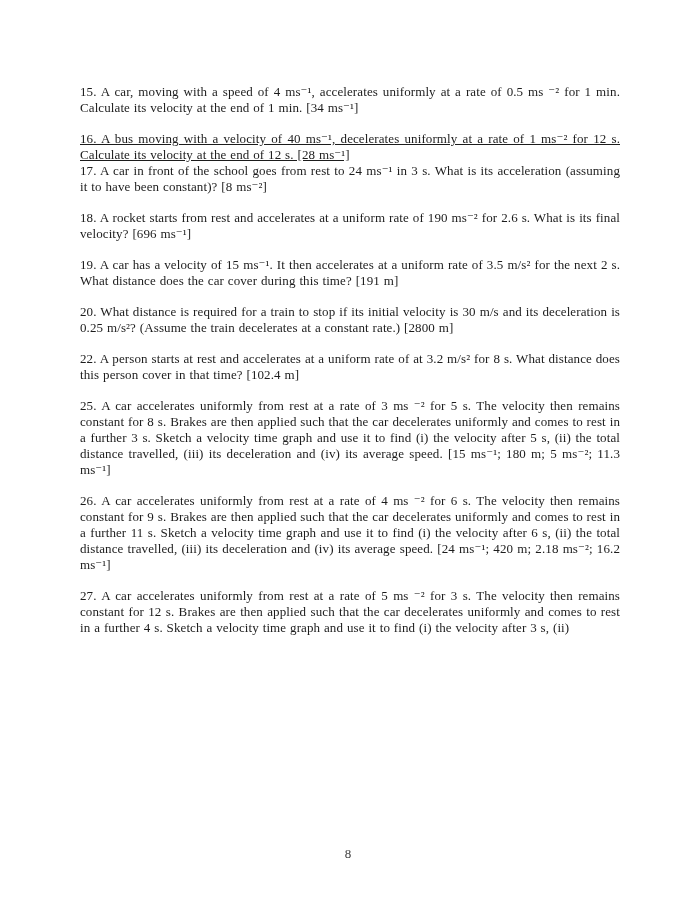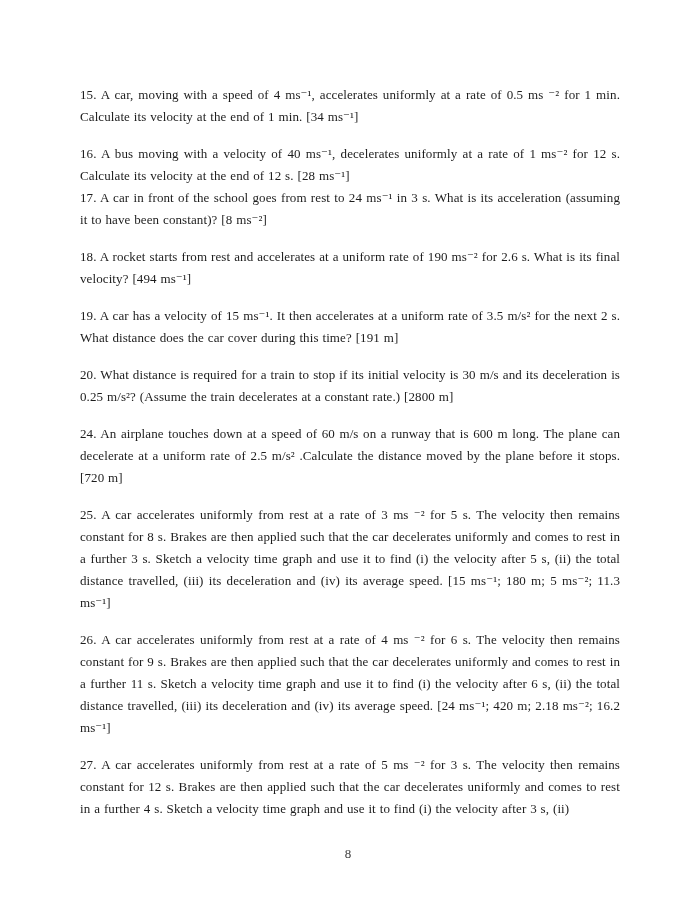--- a/index.html
+++ b/index.html
@@ -18,48 +18,49 @@
     font-family: "Liberation Serif", "DejaVu Serif", serif;
     color: #1c1c1c;
     overflow: hidden;
   }
   .problems {
     width: 540px;
   }
   p.problem {
     margin: 0 0 15px 0;
     font-size: 13px;
-    line-height: 22px;
+    line-height: 16px;
     text-align: justify;
     letter-spacing: 0.1px;
     word-spacing: 0.5px;
   }
   p.problem.no-gap {
     margin-bottom: 0;
+    text-decoration: underline;
   }
   .page-number {
     position: absolute;
     bottom: 38px;
     left: 0;
     width: 100%;
     text-align: center;
     font-size: 13px;
     color: #3a3a3a;
   }
 </style>
 </head>
 <body>
 
 <div class="page">
   <div class="problems" id="problems">
       <p class="problem">15. A car, moving with a speed of 4 ms⁻¹, accelerates uniformly at a rate of 0.5 ms ⁻² for 1 min. Calculate its velocity at the end of 1 min. [34 ms⁻¹]</p>
       <p class="problem no-gap">16. A bus moving with a velocity of 40 ms⁻¹, decelerates uniformly at a rate of 1 ms⁻² for 12 s. Calculate its velocity at the end of 12 s. [28 ms⁻¹]</p>
       <p class="problem">17. A car in front of the school goes from rest to 24 ms⁻¹ in 3 s. What is its acceleration (assuming it to have been constant)? [8 ms⁻²]</p>
-      <p class="problem">18. A rocket starts from rest and accelerates at a uniform rate of 190 ms⁻² for 2.6 s.  What is its final velocity? [494 ms⁻¹]</p>
+      <p class="problem">18. A rocket starts from rest and accelerates at a uniform rate of 190 ms⁻² for 2.6 s.  What is its final velocity? [696 ms⁻¹]</p>
       <p class="problem">19. A car has a velocity of 15 ms⁻¹. It then accelerates at a uniform rate of 3.5 m/s² for the next 2 s. What distance does the car cover during this time? [191 m]</p>
       <p class="problem">20. What distance is required for a train to stop if its initial velocity is 30 m/s and its deceleration is 0.25 m/s²?  (Assume the train decelerates at a constant rate.) [2800 m]</p>
-      <p class="problem">24. An airplane touches down at a speed of 60 m/s on a runway that is 600 m long.  The plane can decelerate at a uniform rate of 2.5 m/s² .Calculate the distance moved by the plane before it stops. [720 m]</p>
+      <p class="problem">22. A person starts at rest and accelerates at a uniform rate of at 3.2 m/s² for 8 s. What distance does this person cover in that time? [102.4 m]</p>
       <p class="problem">25. A car accelerates uniformly from rest at a rate of 3 ms ⁻² for 5 s. The velocity then remains constant for 8 s. Brakes are then applied such that the car decelerates uniformly and comes to rest in a further 3 s. Sketch a velocity time graph and use it to find (i) the velocity after 5 s, (ii) the total distance travelled, (iii) its deceleration and (iv) its average speed. [15 ms⁻¹; 180 m; 5 ms⁻²; 11.3 ms⁻¹]</p>
       <p class="problem">26. A car accelerates uniformly from rest at a rate of 4 ms ⁻² for 6 s. The velocity then remains constant for 9 s. Brakes are then applied such that the car decelerates uniformly and comes to rest in a further 11 s. Sketch a velocity time graph and use it to find (i) the velocity after 6 s, (ii) the total distance travelled, (iii) its deceleration and (iv) its average speed. [24 ms⁻¹; 420 m; 2.18 ms⁻²; 16.2 ms⁻¹]</p>
       <p class="problem">27. A car accelerates uniformly from rest at a rate of 5 ms ⁻² for 3 s. The velocity then remains constant for 12 s. Brakes are then applied such that the car decelerates uniformly and comes to rest in a further 4 s. Sketch a velocity time graph and use it to find (i) the velocity after 3 s, (ii)</p>
     </div>
   <div class="page-number">8</div>
 </div>
 
 </body></html>

